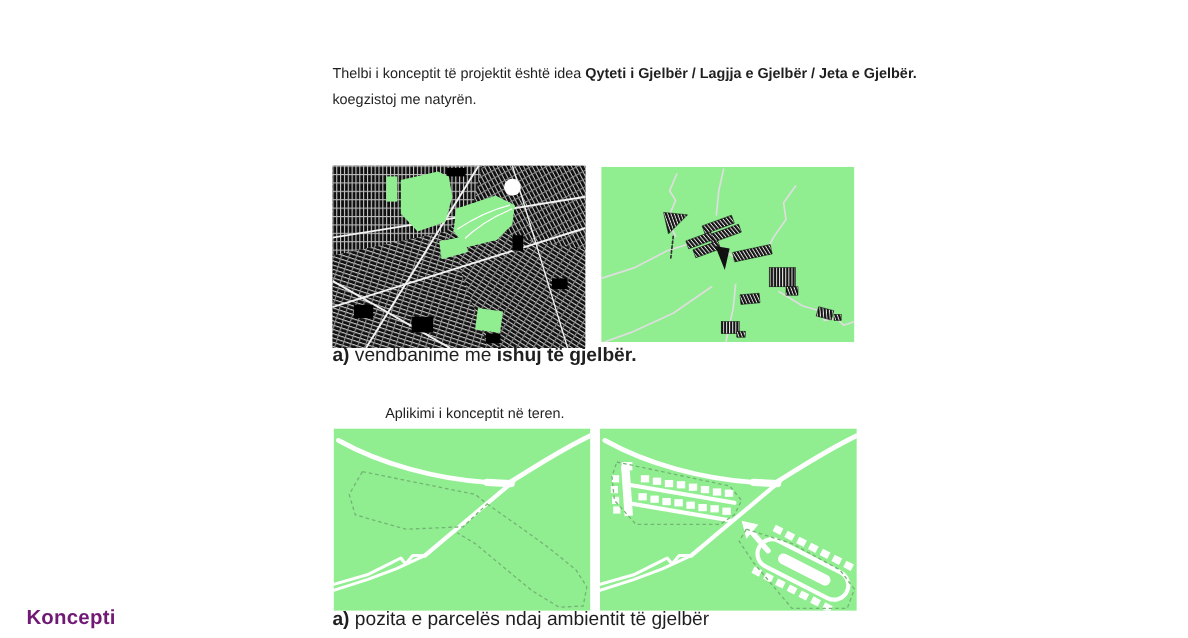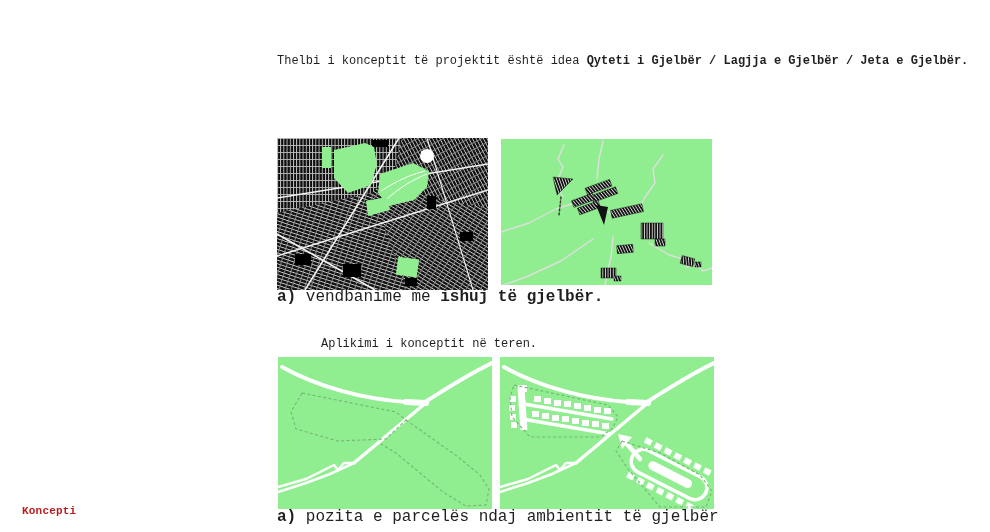--- a/index.html
+++ b/index.html
@@ -1,40 +1,41 @@
 <!DOCTYPE html>
 <html><head>
 <meta charset="utf-8">
 <style>
   html,body{margin:0;padding:0;background:#ffffff;}
   #canvas{
     position:relative;width:990px;height:532px;background:#ffffff;overflow:hidden;
-    font-family:Liberation Mono, monospace;color:#1f1f1f;
+    font-family:Liberation Sans, sans-serif;color:#1f1f1f;
   }
   .abs{position:absolute;}
   .intro{font-size:12px;line-height:21.5px;white-space:nowrap;}
   .b{font-weight:bold;}
   .caption{font-size:16px;white-space:nowrap;}
   .section-label{font-size:12px;white-space:nowrap;margin-left:44px;}
-  .footer-title{font-size:11px;font-weight:bold;color:#b91c1c;letter-spacing:.2px;}
+  .footer-title{font-size:17px;font-weight:bold;color:#701a75;letter-spacing:.2px;}
   .fig svg{display:block;}
   .park{fill:#90ee90;}
   .road-w{stroke:#ffffff;fill:none;stroke-linecap:round;stroke-linejoin:round;}
   .road-g{stroke:#dedede;fill:none;stroke-width:1.4;stroke-linecap:round;stroke-linejoin:round;}
   .dash{stroke:#74b574;fill:none;stroke-width:1.1;stroke-dasharray:3 2.4;stroke-linejoin:round;}
   .bldg{stroke:#000;stroke-width:.4;}
   .wsq{fill:#ffffff;}
 </style>
 </head>
 <body>
 
 <div id="canvas">
 
   <div class="abs intro" style="left:277px;top:51px;">
     <div><span>Thelbi i konceptit të projektit është idea </span><span class="b">Qyteti i Gjelbër / Lagjja e Gjelbër / Jeta e Gjelbër.</span></div>
+    <div>koegzistoj me natyrën.</div>
   </div>
 
   <div class="abs fig" style="left:277px;top:138px;">
     <svg width="211" height="152" viewBox="0 0 211 152">
       <defs>
         <pattern id="f1tl" width="3.2" height="7" patternUnits="userSpaceOnUse">
           <rect width="3.2" height="7" fill="#0e0e0e"></rect>
             <rect width="0.9" height="7" fill="#cfcfcf"></rect>
             <rect width="3.2" height="0.9" fill="#bdbdbd"></rect>
         </pattern>

